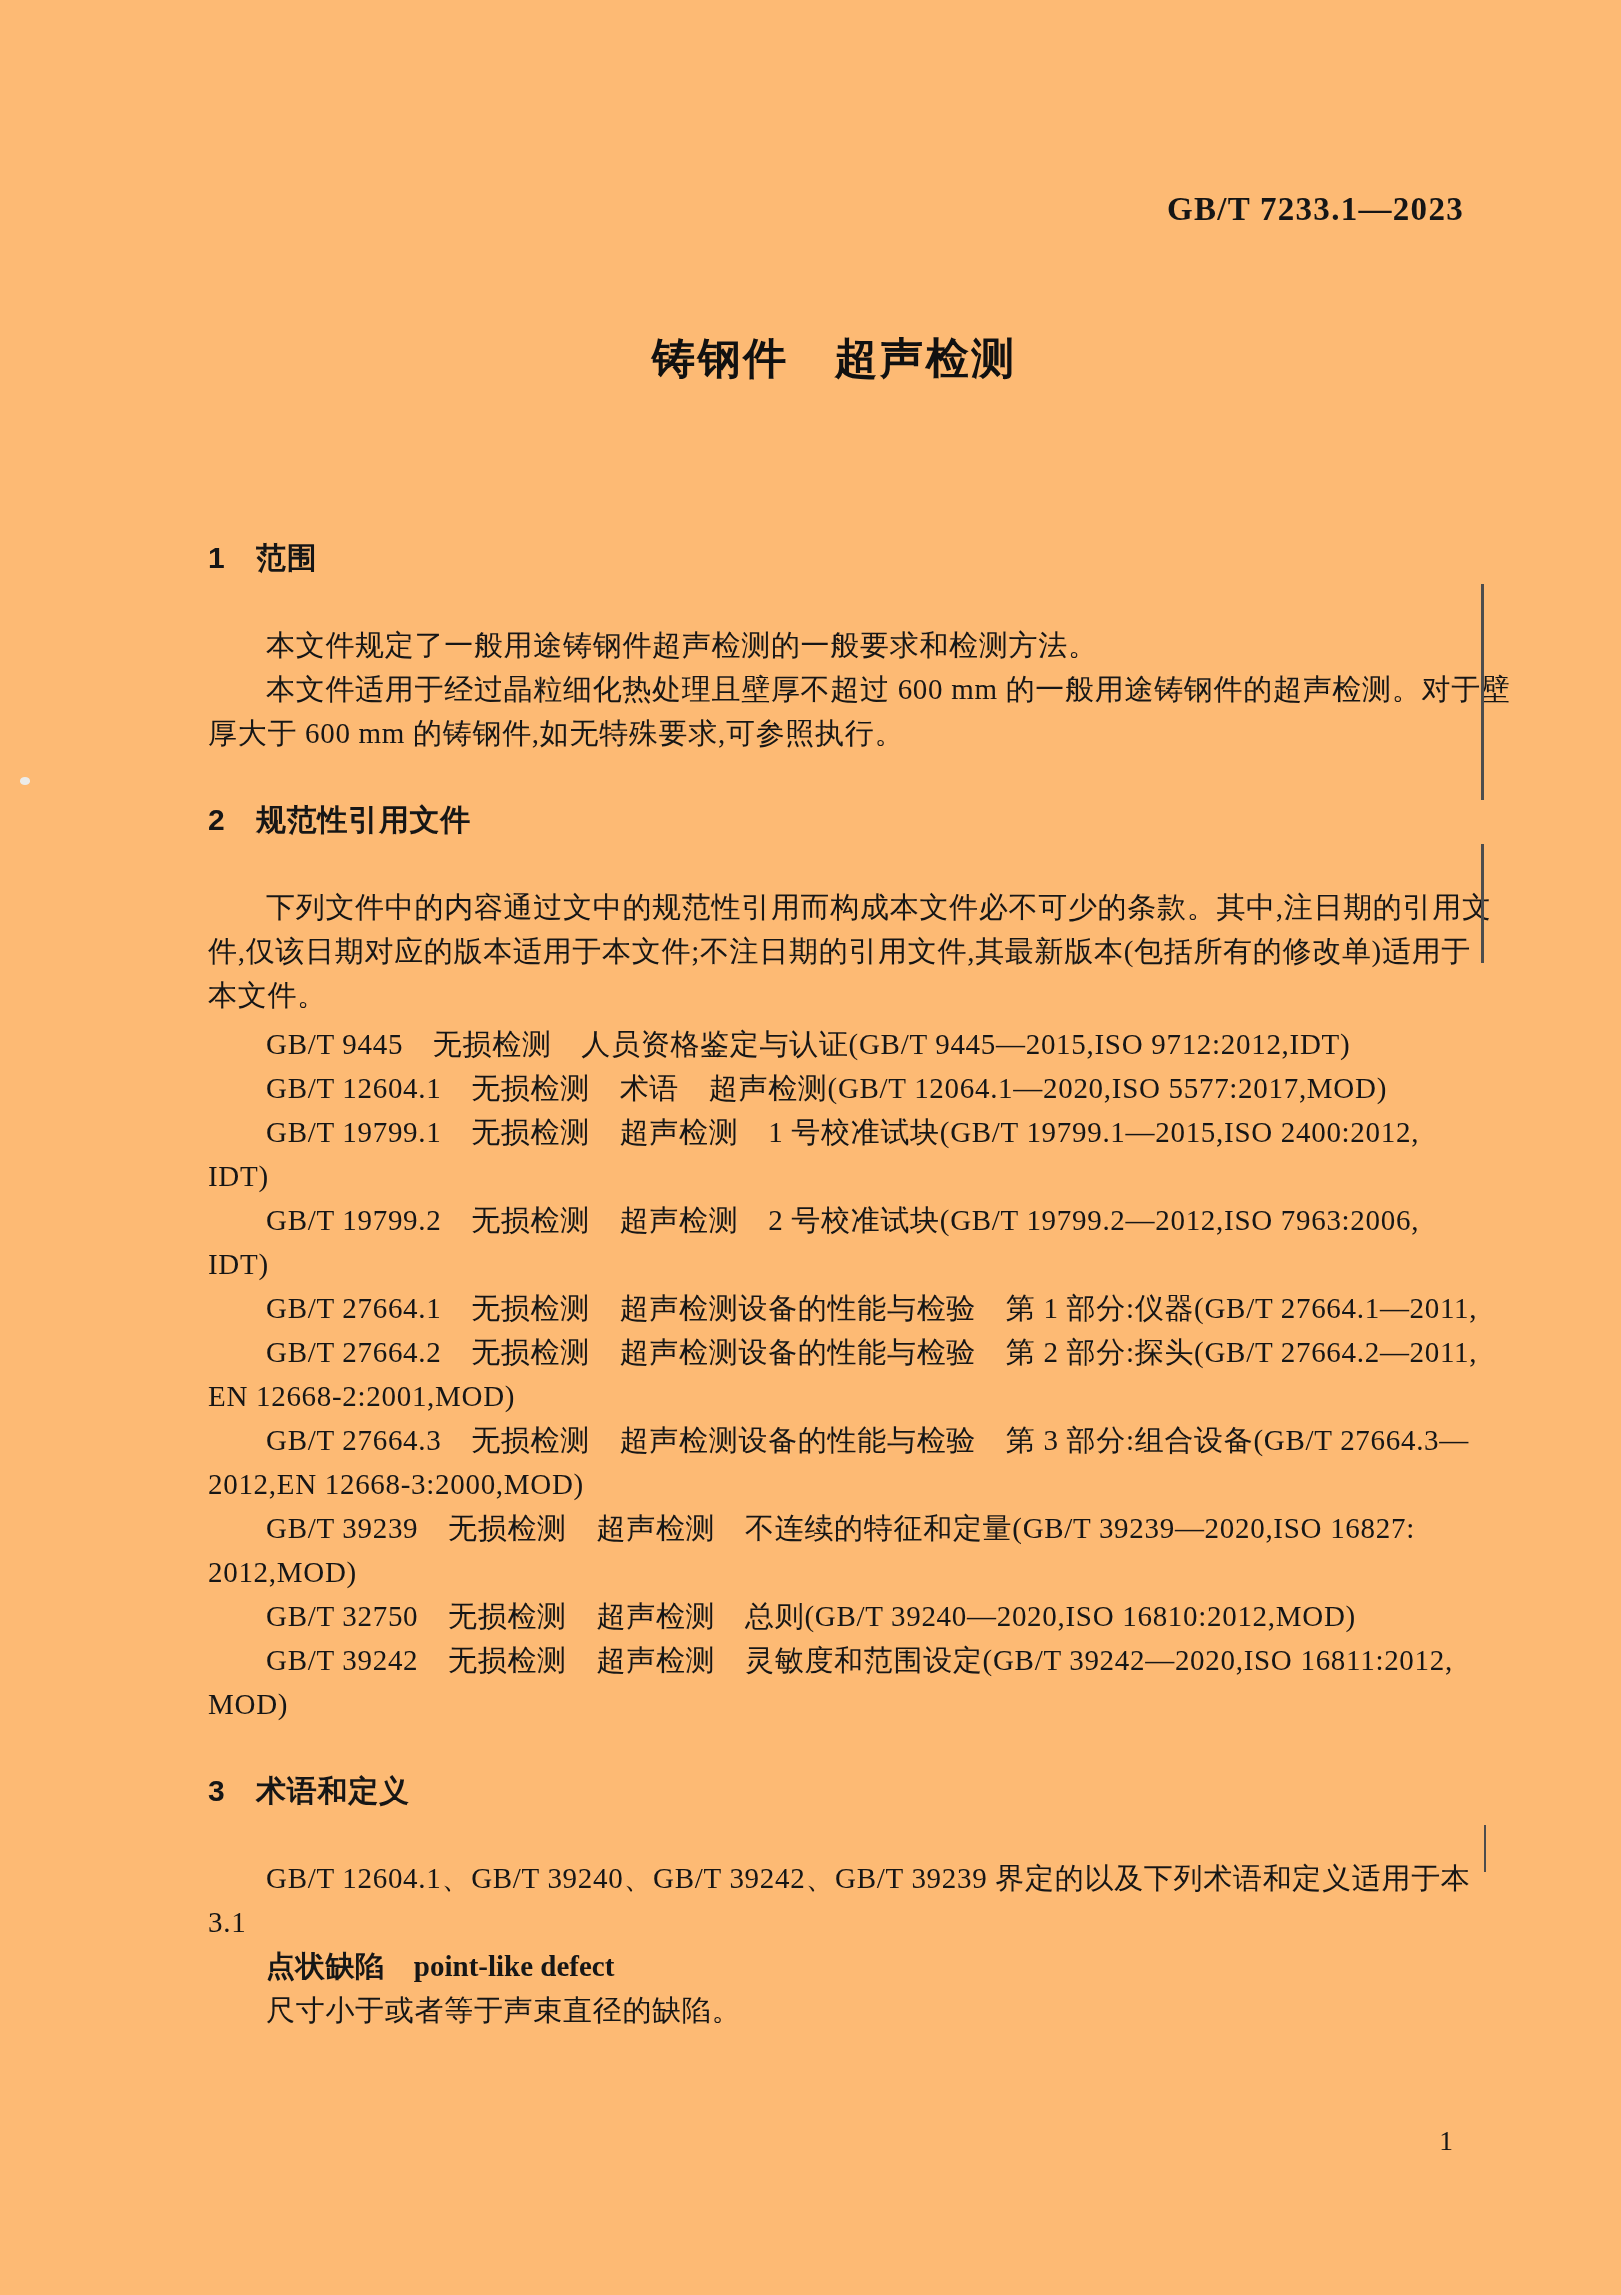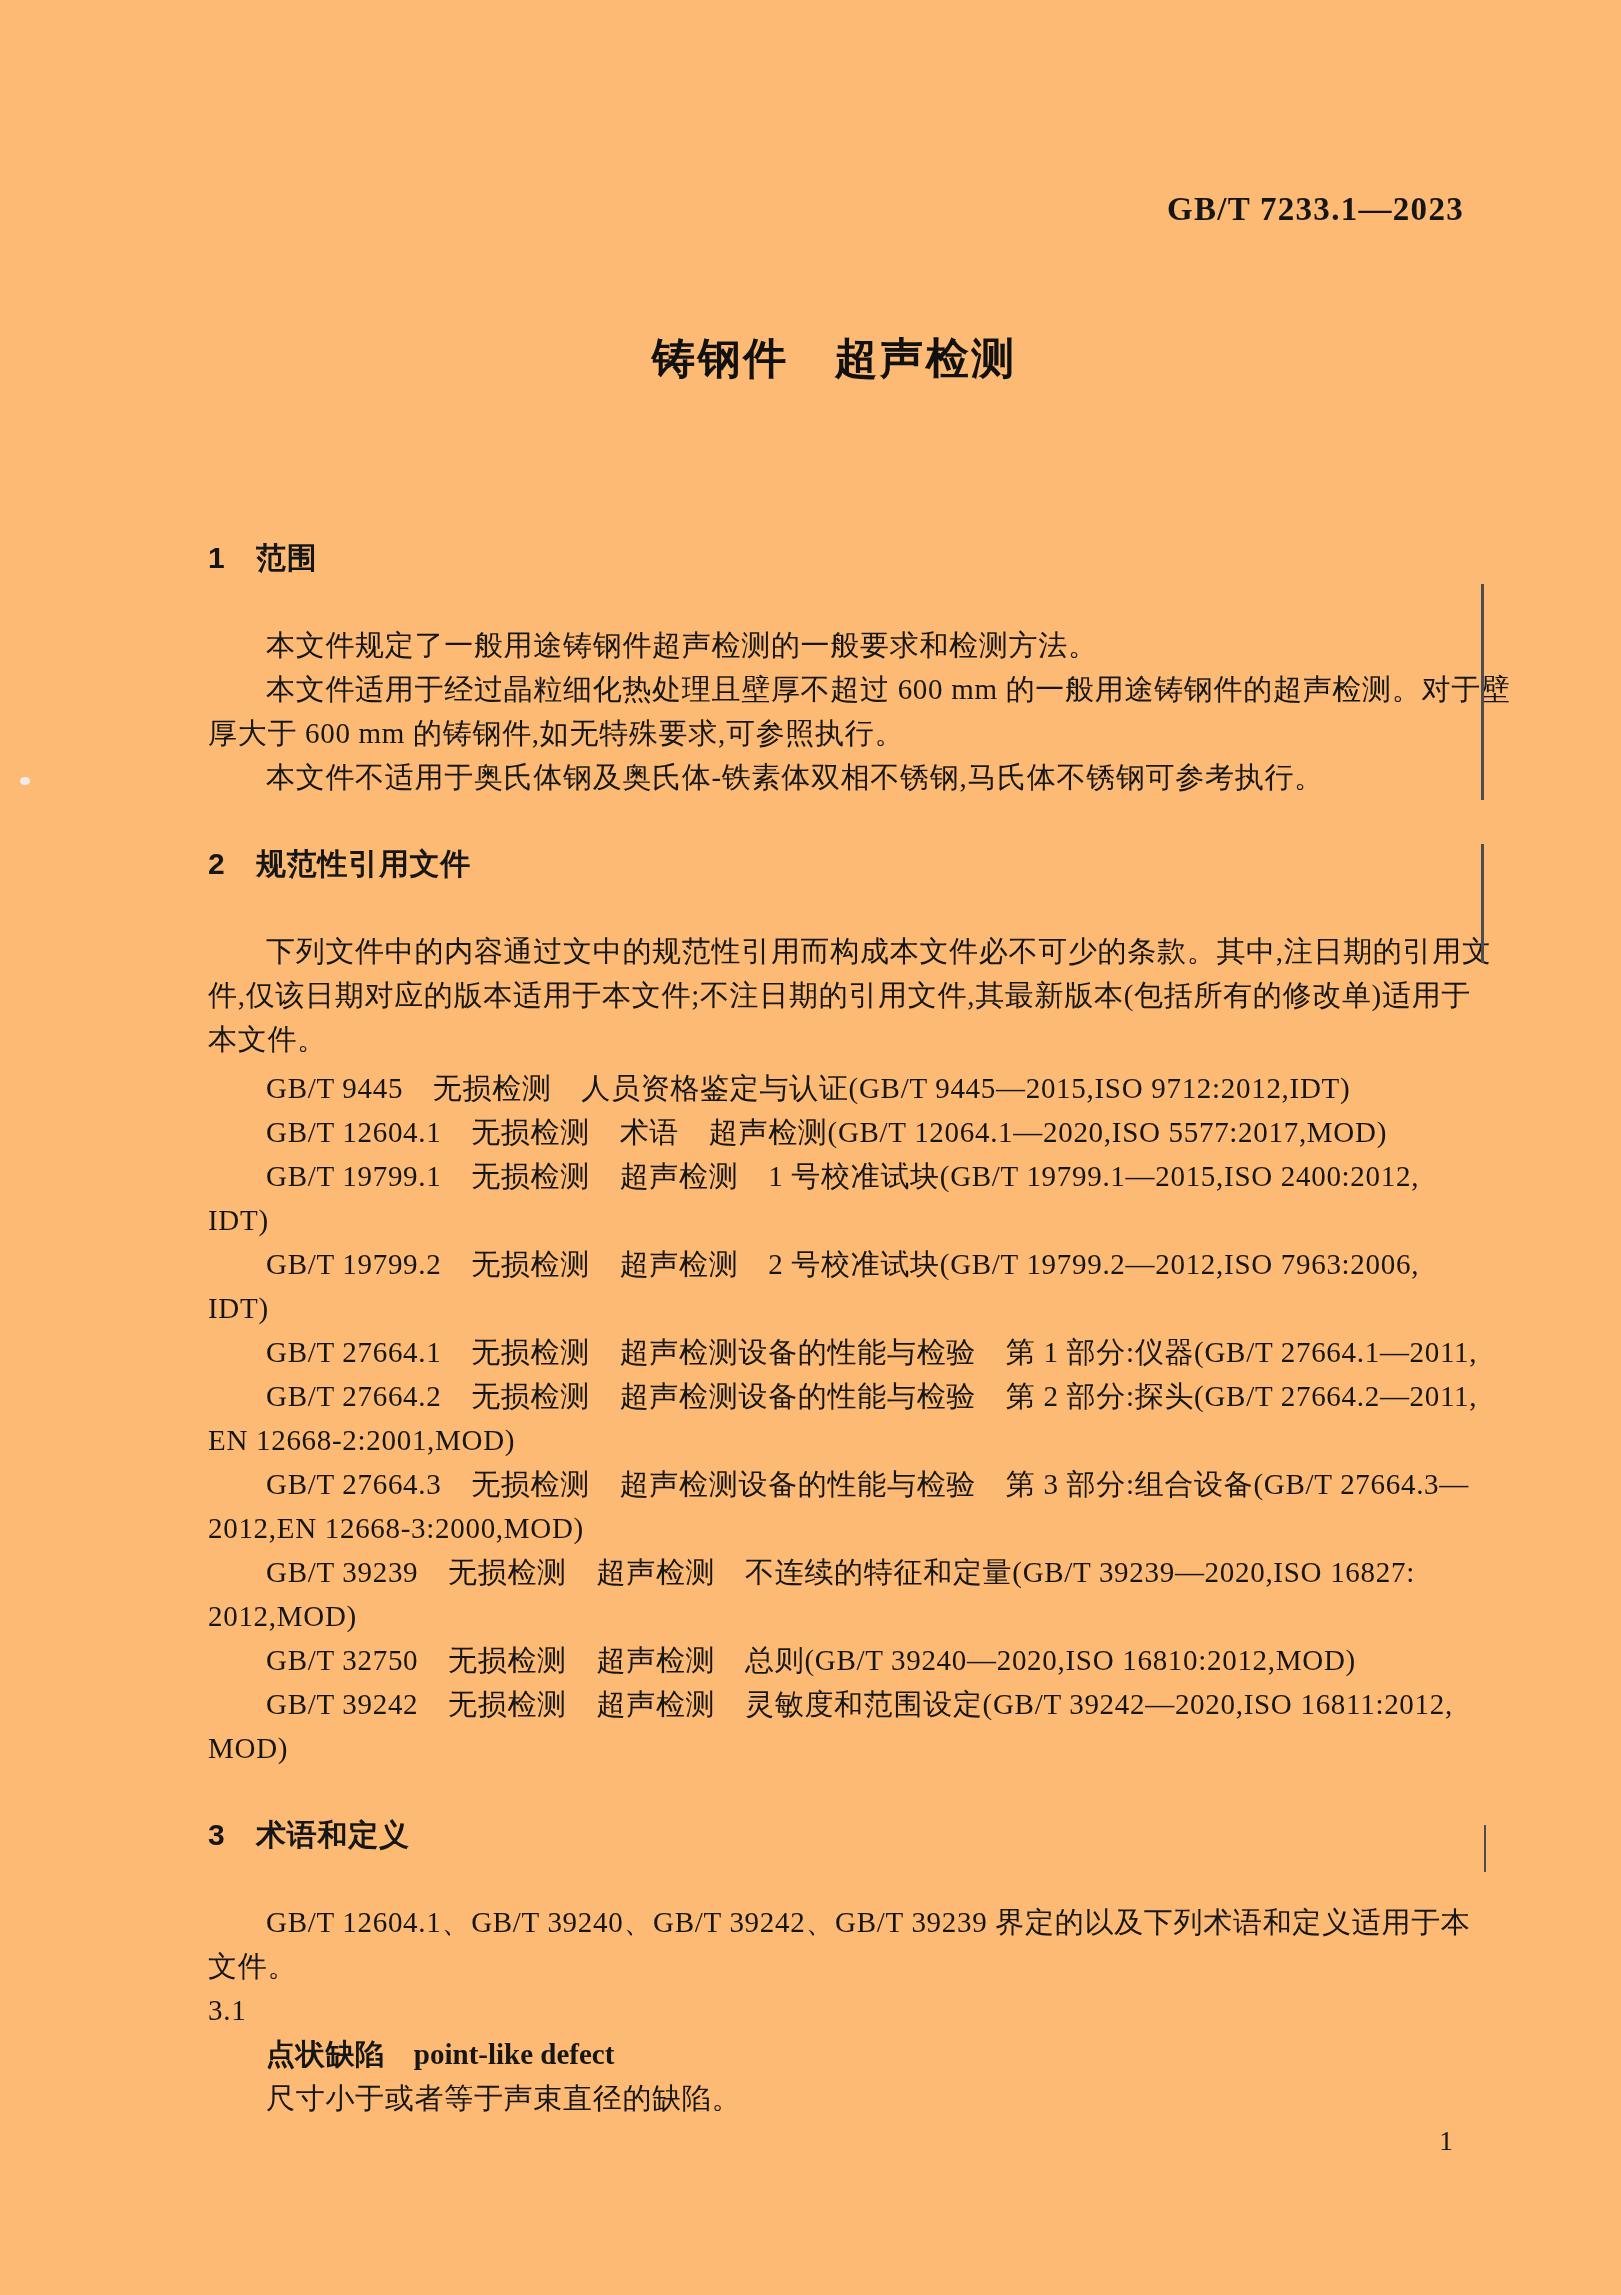--- a/index.html
+++ b/index.html
@@ -90,21 +90,20 @@
   <div class="title-block">
     <div class="title-line-1">铸钢件　超声检测</div>
   </div>
 
   <div class="content">
 
     <div class="h-sec">1　范围</div>
     <div class="line indent">本文件规定了一般用途铸钢件超声检测的一般要求和检测方法。</div>
     <div class="line indent">本文件适用于经过晶粒细化热处理且壁厚不超过 600 mm 的一般用途铸钢件的超声检测。对于壁</div>
     <div class="line">厚大于 600 mm 的铸钢件,如无特殊要求,可参照执行。</div>
-    <div class="line indent">本文件不适用于奥氏体钢及奥氏体-铁素体双相不锈钢,马氏体不锈钢可参考执行。</div>
 
     <div class="h-sec mt">2　规范性引用文件</div>
     <div class="line indent">下列文件中的内容通过文中的规范性引用而构成本文件必不可少的条款。其中,注日期的引用文</div>
     <div class="line">件,仅该日期对应的版本适用于本文件;不注日期的引用文件,其最新版本(包括所有的修改单)适用于</div>
     <div class="line">本文件。</div>
 
     <div class="ref-list" id="ref-list">
         <div class="line indent">GB/T 9445　无损检测　人员资格鉴定与认证(GB/T 9445—2015,ISO 9712:2012,IDT)</div>
         <div class="line indent">GB/T 12604.1　无损检测　术语　超声检测(GB/T 12064.1—2020,ISO 5577:2017,MOD)</div>
         <div class="line indent">GB/T 19799.1　无损检测　超声检测　1 号校准试块(GB/T 19799.1—2015,ISO 2400:2012,</div>
@@ -118,21 +117,20 @@
         <div class="line">2012,EN 12668-3:2000,MOD)</div>
         <div class="line indent">GB/T 39239　无损检测　超声检测　不连续的特征和定量(GB/T 39239—2020,ISO 16827:</div>
         <div class="line">2012,MOD)</div>
         <div class="line indent">GB/T 32750　无损检测　超声检测　总则(GB/T 39240—2020,ISO 16810:2012,MOD)</div>
         <div class="line indent">GB/T 39242　无损检测　超声检测　灵敏度和范围设定(GB/T 39242—2020,ISO 16811:2012,</div>
         <div class="line">MOD)</div>
       </div>
 
     <div class="h-sec mt">3　术语和定义</div>
     <div class="line indent">GB/T 12604.1、GB/T 39240、GB/T 39242、GB/T 39239 界定的以及下列术语和定义适用于本</div>
-    <div class="line">文件。</div>
     <div class="line">3.1</div>
     <div class="line indent term-line">
       <span class="term-cn">点状缺陷</span><span class="term-en">point-like defect</span>
     </div>
     <div class="line indent">尺寸小于或者等于声束直径的缺陷。</div>
 
   </div>
 
   <div class="bar bar1"></div>
   <div class="bar bar2"></div>

